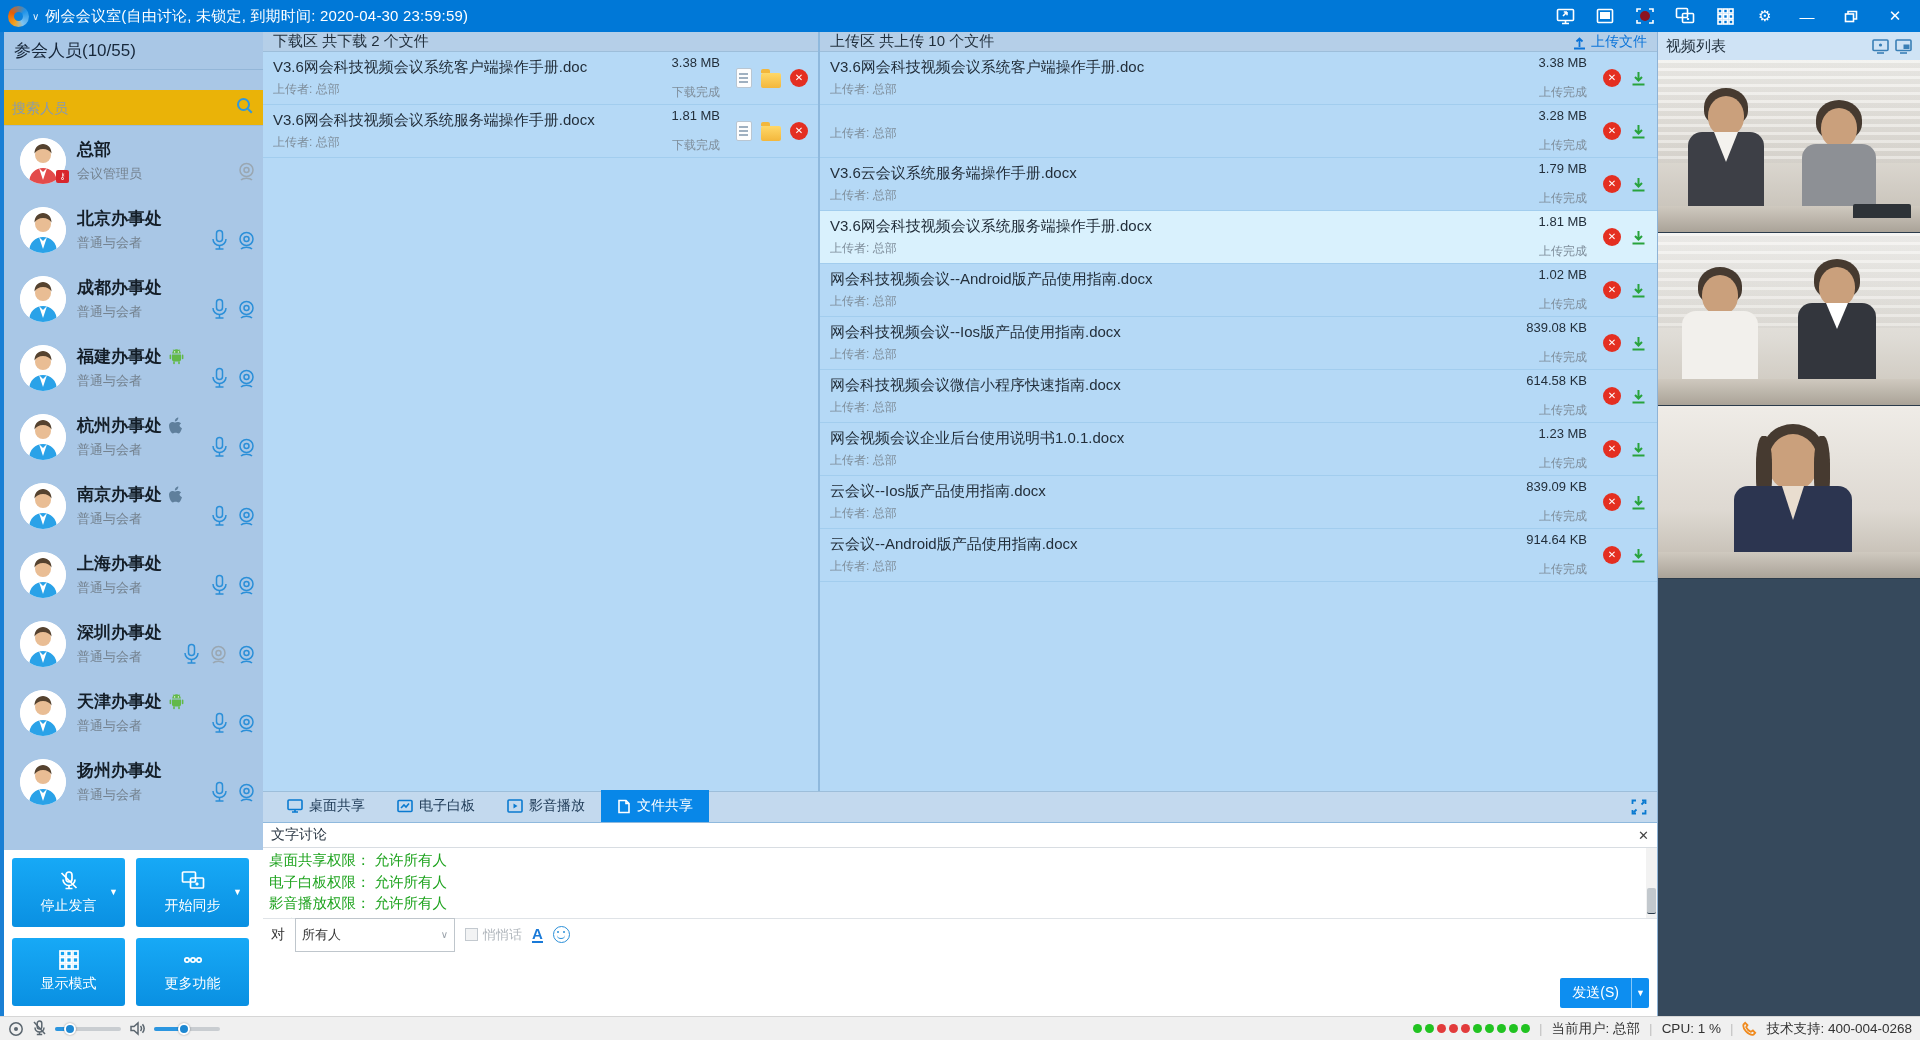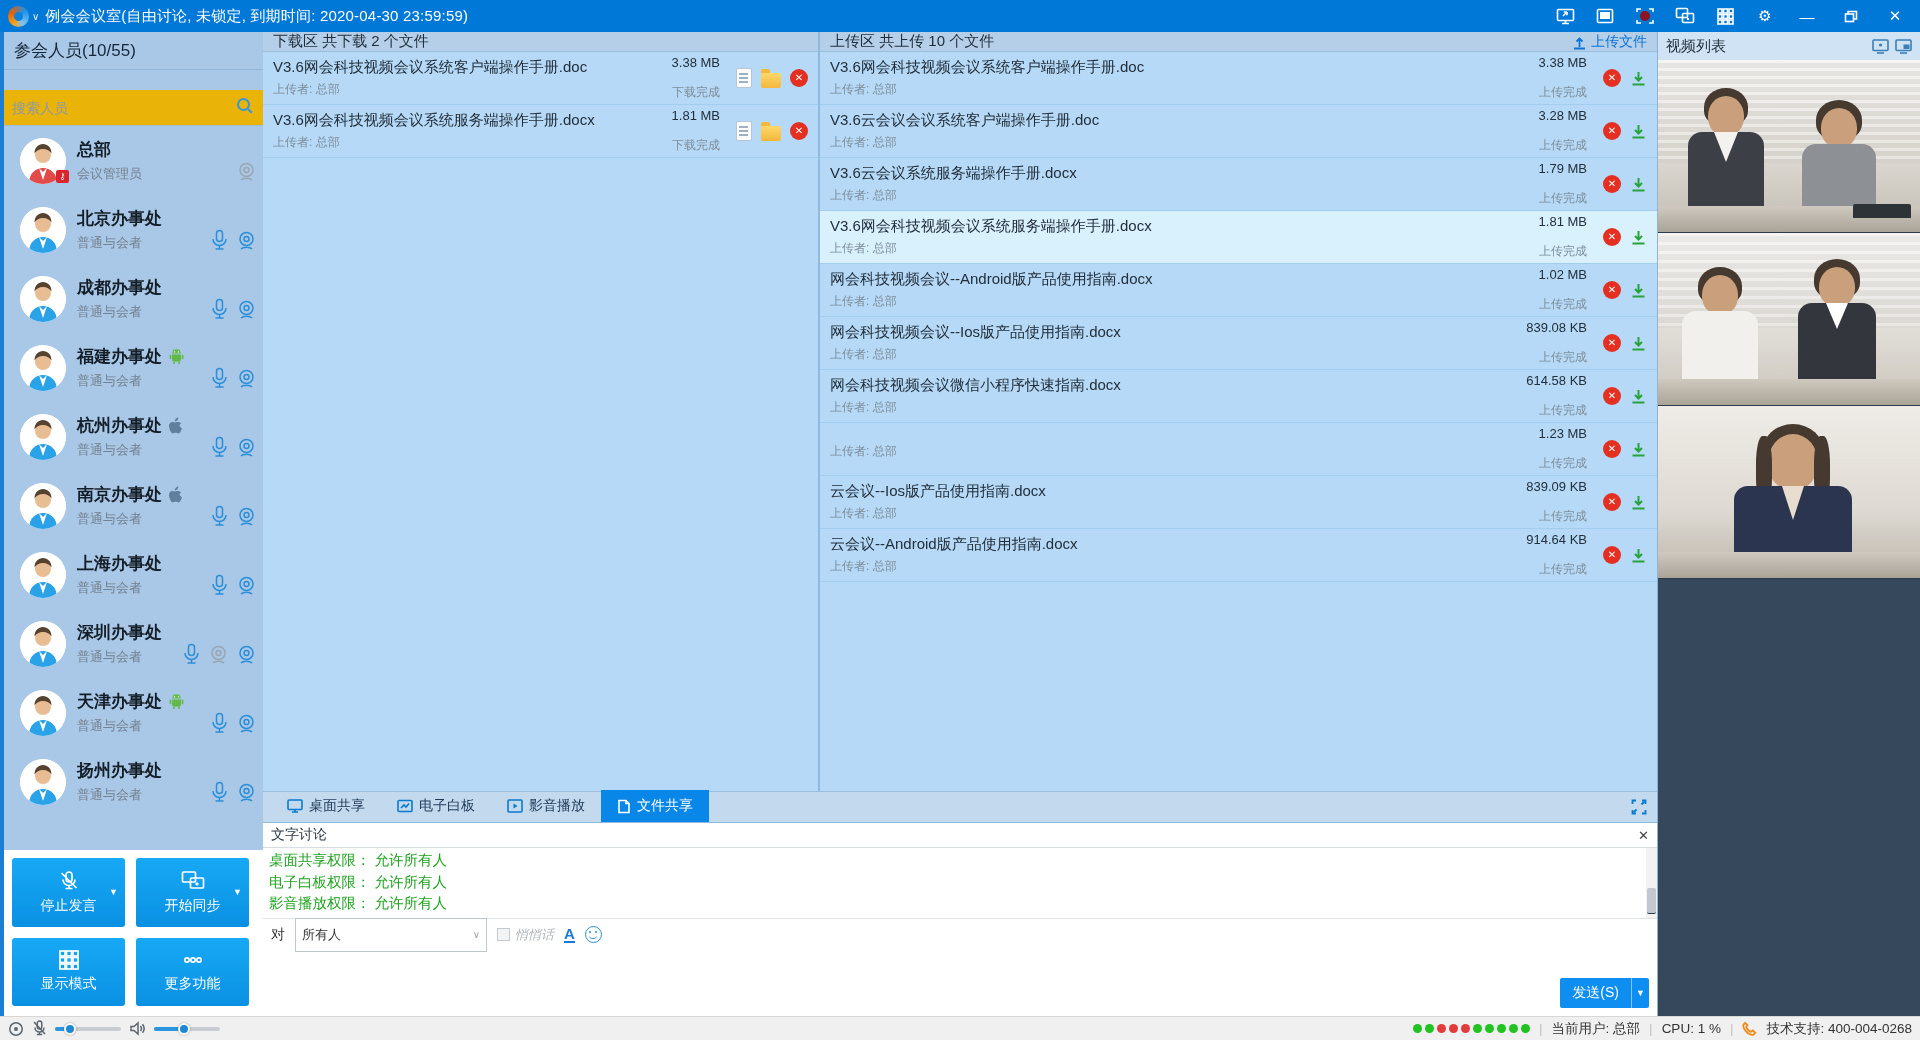--- a/index.html
+++ b/index.html
@@ -118,24 +118,24 @@
     font-size:14px; color:#2a3744; border-bottom:1px solid #d8dde2; }
   .chat-close { margin-left:auto; font-size:13px; color:#444; cursor:pointer; }
   .chat-msgs { flex:1; padding:2px 6px; overflow:hidden; position:relative; }
   .chat-msgs .msg { font-size:14.5px; color:#1ea31e; line-height:21.5px; }
   .chat-scroll { position:absolute; right:0; top:0; bottom:0; width:11px; background:#f2f2f2; }
   .chat-scroll .thumb { position:absolute; right:1px; bottom:4px; width:9px; height:26px;
     background:#c2c8cd; border-radius:2px; }
   .chat-toolbar { height:33px; border-top:1px solid #dfe3e7; display:flex; align-items:center;
     gap:10px; padding:0 8px; }
   .to-label { font-size:14px; color:#333; }
-  .recipient-select { width:192px; height:23px; border:1px solid #bfc6cc; background:#fff;
+  .recipient-select { width:160px; height:23px; border:1px solid #bfc6cc; background:#fff;
     display:flex; align-items:center; font-size:13px; color:#333; padding:16px 6px; cursor:pointer; }
   .recipient-select .sel-caret { margin-left:auto; color:#9aa2aa; font-size:10px; }
-  .whisper { display:flex; align-items:center; gap:5px; color:#b0b6bc; font-size:13px;font-style:italic; }
+  .whisper { display:flex; align-items:center; gap:5px; color:#b0b6bc; font-size:13px; }
   .whisper .cb { width:13px; height:13px; border:1px solid #c3c9cf; background:#f2f3f4; }
   .font-icon { color:#1a7ad8; font-size:15px; font-weight:bold; border-bottom:2px solid #1a7ad8;
     line-height:14px; cursor:pointer; }
   .emoji-icon { width:17px; height:17px; border:1.5px solid #2b8fd8; border-radius:50%;
     position:relative; cursor:pointer; }
   .emoji-icon::before { content:""; position:absolute; left:3px; top:4px; width:2px; height:2px;
     background:#2b8fd8; border-radius:50%; box-shadow:6px 0 0 #2b8fd8; }
   .emoji-icon::after { content:""; position:absolute; left:3px; top:8px; width:8px; height:3px;
     border-bottom:1.5px solid #2b8fd8; border-radius:0 0 6px 6px; }
   .chat-input { flex:1; position:relative; }
@@ -834,21 +834,20 @@
                 <span class="icon-download">
                   <svg width="17" height="17" viewBox="0 0 17 17">
                     <path d="M8.5 2v8M5 7l3.5 3.5L12 7M2.5 14.5h12"></path>
                   </svg>
                 </span>
               </div>
             </div>
 
             <div class="frow">
               <div class="fmain">
-                <div class="fname">V3.6云会议会议系统客户端操作手册.doc</div>
                 <div class="fmeta">上传者: 总部</div>
               </div>
               <div class="fsize">
                 <div class="sz">3.28 MB</div>
                 <div class="st">上传完成</div>
               </div>
               <div class="ficons">
                 <span class="icon-delete">✕</span>
                 <span class="icon-download">
                   <svg width="17" height="17" viewBox="0 0 17 17">
@@ -948,20 +947,21 @@
                 <span class="icon-download">
                   <svg width="17" height="17" viewBox="0 0 17 17">
                     <path d="M8.5 2v8M5 7l3.5 3.5L12 7M2.5 14.5h12"></path>
                   </svg>
                 </span>
               </div>
             </div>
 
             <div class="frow">
               <div class="fmain">
+                <div class="fname">网会视频会议企业后台使用说明书1.0.1.docx</div>
                 <div class="fmeta">上传者: 总部</div>
               </div>
               <div class="fsize">
                 <div class="sz">1.23 MB</div>
                 <div class="st">上传完成</div>
               </div>
               <div class="ficons">
                 <span class="icon-delete">✕</span>
                 <span class="icon-download">
                   <svg width="17" height="17" viewBox="0 0 17 17">

